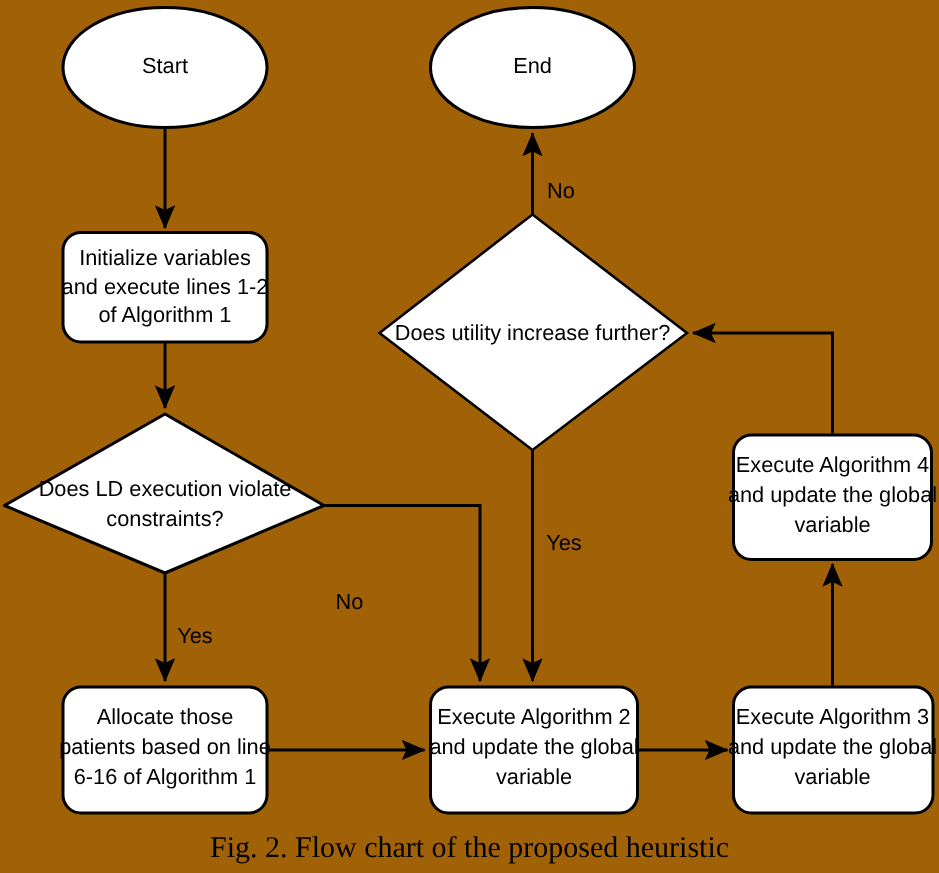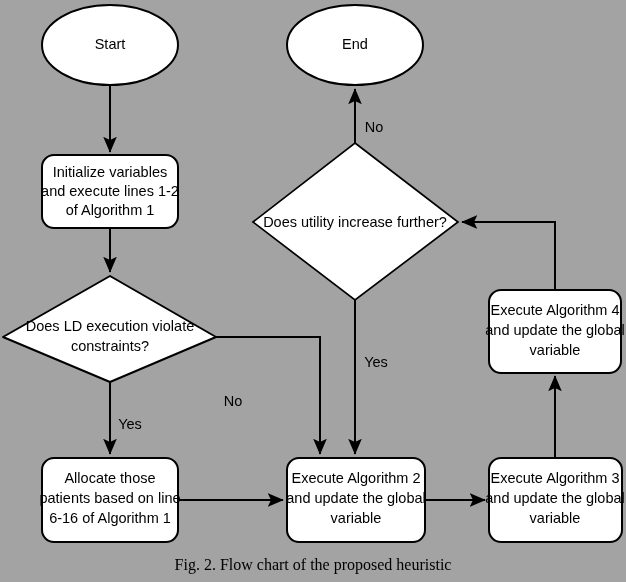--- a/index.html
+++ b/index.html
@@ -7,21 +7,21 @@
     padding: 0;
     background: #ffffff;
   }
   body {
     font-family: "Liberation Sans", sans-serif;
   }
   #figure-root {
     position: relative;
     width: 626px;
     height: 582px;
-    background: #a3a3a3;
+    background: #a16207;
     overflow: hidden;
   }
   #flow-svg {
     position: absolute;
     left: 0;
     top: 0;
     width: 626px;
     height: 582px;
   }
   .node-shape {
@@ -52,21 +52,21 @@
     text-anchor: middle;
     dominant-baseline: middle;
   }
   .caption {
     position: absolute;
     left: 0;
     width: 626px;
     top: 552px;
     text-align: center;
     font-family: "Liberation Serif", serif;
-    font-size: 16px;
+    font-size: 20px;
     color: #000000;
     line-height: 26px;
     white-space: nowrap;
     overflow: hidden;
   }
 </style>
 </head>
 <body>
 
 <div id="figure-root">

